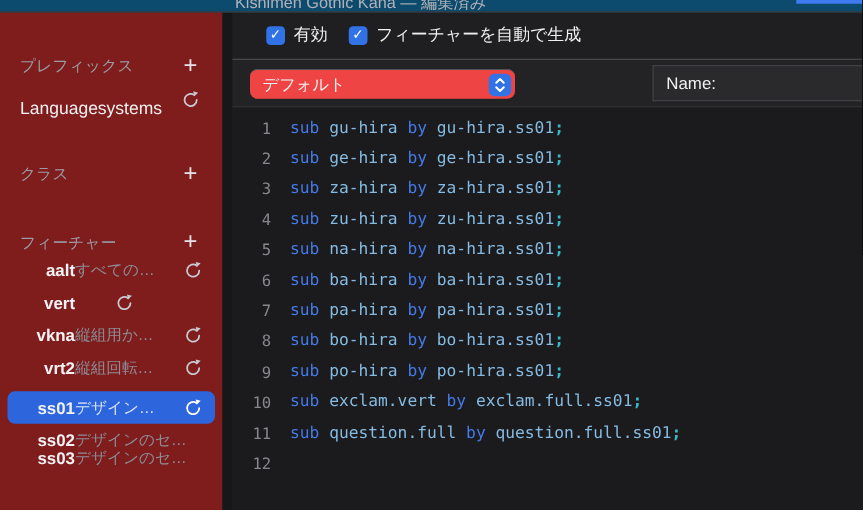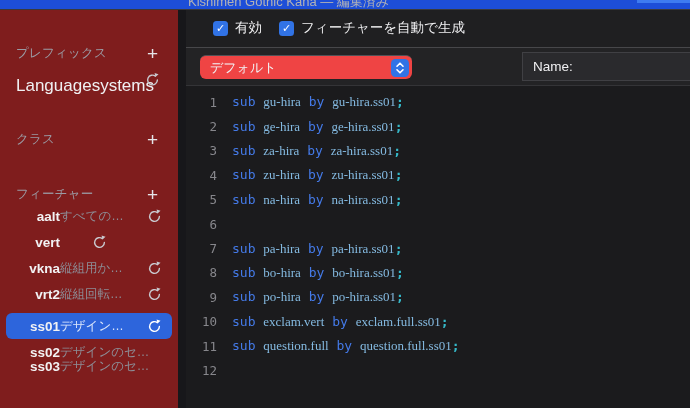--- a/index.html
+++ b/index.html
@@ -6,40 +6,40 @@
   .window{
     position:relative;width:690px;height:408px;overflow:hidden;
     background:#202023;
     font-family:"Liberation Sans","DejaVu Sans",sans-serif;
     -webkit-font-smoothing:antialiased;
     color:#e8e8ea;
   }
   
   .titlebar{
     position:absolute;left:0;top:0;width:690px;height:9px;
-    background:#1d4ed8;border-bottom:1px solid #3a3a3c;overflow:hidden;z-index:5;
+    background:#0c4a6e;border-bottom:1px solid #3a3a3c;overflow:hidden;z-index:5;
   }
   .titlebar .title{
     position:absolute;left:188px;top:-7px;font-size:13px;color:#b2b2b6;white-space:nowrap;
   }
   .blue-strip{
     position:absolute;right:0;top:0;width:53px;height:3px;background:#3e7bf0;z-index:6;
   }
   
   .sidebar{
     position:absolute;left:0;top:9px;width:178px;height:399px;
     background:#7f1d1d;font-size:13px;
   }
   .side-row{position:absolute;left:0;width:178px;height:26px;display:flex;align-items:center;}
   .side-label{margin-left:16px;color:#9b9ba4;font-size:12.5px;letter-spacing:.2px;}
   .plus{
     position:absolute;right:20px;top:50%;transform:translateY(-50%);
     color:#e4e4e8;font-size:19px;font-weight:300;line-height:1;
   }
-  .side-item-name{margin-left:16px;color:#f0f0f2;font-size:17px;margin-top:12px;}
+  .side-item-name{margin-left:16px;color:#f0f0f2;font-size:14px;margin-top:12px;}
   .refresh{
     display:inline-flex;width:15px;height:15px;color:#c9c9cf;flex:0 0 auto;
   }
   .refresh svg{width:15px;height:15px;}
   .side-row .refresh{position:absolute;right:18px;top:50%;transform:translateY(-50%);}
   .feat-row{
     position:absolute;left:6px;width:166px;height:26px;display:flex;align-items:center;
     border-radius:6px;
   }
   .feat-row.selected{background:#2d65dc;}
@@ -86,21 +86,21 @@
   
   .code{
     position:absolute;left:0;top:77px;width:504px;height:322px;background:#1b1b1d;
     font-family:"DejaVu Sans Mono","Liberation Mono",monospace;font-size:13px;
     padding-top:4px;box-sizing:border-box;overflow:hidden;
   }
   .code-line{height:24.4px;display:flex;align-items:center;white-space:pre;}
   .lnum{width:31px;text-align:right;color:#87878c;font-size:12.5px;flex:0 0 auto;}
   .ltext{margin-left:15px;}
   .tok-kw{color:#447ae8;font-weight:400;}
-  .tok-name{color:#85bbe2;font-family:Liberation Serif, serif;}
+  .tok-name{color:#85bbe2;}
   .tok-semi{color:#35b9c9;font-weight:700;}
 </style>
 </head>
 <body>
 
 <div class="window">
 
   <div class="titlebar">
     <span class="title">Kishimen Gothic Kana — 編集済み</span>
   </div>
@@ -227,21 +227,21 @@
       </div>
     </div>
 
     <div class="code">
       <div id="code-lines">
           <div class="code-line"><span class="lnum">1</span><span class="ltext"><span class="tok-kw">sub</span><span> </span><span class="tok-name">gu-hira</span><span> </span><span class="tok-kw">by</span><span> </span><span class="tok-name">gu-hira.ss01</span><span class="tok-semi">;</span></span></div>
           <div class="code-line"><span class="lnum">2</span><span class="ltext"><span class="tok-kw">sub</span><span> </span><span class="tok-name">ge-hira</span><span> </span><span class="tok-kw">by</span><span> </span><span class="tok-name">ge-hira.ss01</span><span class="tok-semi">;</span></span></div>
           <div class="code-line"><span class="lnum">3</span><span class="ltext"><span class="tok-kw">sub</span><span> </span><span class="tok-name">za-hira</span><span> </span><span class="tok-kw">by</span><span> </span><span class="tok-name">za-hira.ss01</span><span class="tok-semi">;</span></span></div>
           <div class="code-line"><span class="lnum">4</span><span class="ltext"><span class="tok-kw">sub</span><span> </span><span class="tok-name">zu-hira</span><span> </span><span class="tok-kw">by</span><span> </span><span class="tok-name">zu-hira.ss01</span><span class="tok-semi">;</span></span></div>
           <div class="code-line"><span class="lnum">5</span><span class="ltext"><span class="tok-kw">sub</span><span> </span><span class="tok-name">na-hira</span><span> </span><span class="tok-kw">by</span><span> </span><span class="tok-name">na-hira.ss01</span><span class="tok-semi">;</span></span></div>
-          <div class="code-line"><span class="lnum">6</span></div>
+          <div class="code-line"><span class="lnum">6</span><span class="ltext"><span class="tok-kw">sub</span><span> </span><span class="tok-name">ba-hira</span><span> </span><span class="tok-kw">by</span><span> </span><span class="tok-name">ba-hira.ss01</span><span class="tok-semi">;</span></span></div>
           <div class="code-line"><span class="lnum">7</span><span class="ltext"><span class="tok-kw">sub</span><span> </span><span class="tok-name">pa-hira</span><span> </span><span class="tok-kw">by</span><span> </span><span class="tok-name">pa-hira.ss01</span><span class="tok-semi">;</span></span></div>
           <div class="code-line"><span class="lnum">8</span><span class="ltext"><span class="tok-kw">sub</span><span> </span><span class="tok-name">bo-hira</span><span> </span><span class="tok-kw">by</span><span> </span><span class="tok-name">bo-hira.ss01</span><span class="tok-semi">;</span></span></div>
           <div class="code-line"><span class="lnum">9</span><span class="ltext"><span class="tok-kw">sub</span><span> </span><span class="tok-name">po-hira</span><span> </span><span class="tok-kw">by</span><span> </span><span class="tok-name">po-hira.ss01</span><span class="tok-semi">;</span></span></div>
           <div class="code-line"><span class="lnum">10</span><span class="ltext"><span class="tok-kw">sub</span><span> </span><span class="tok-name">exclam.vert</span><span> </span><span class="tok-kw">by</span><span> </span><span class="tok-name">exclam.full.ss01</span><span class="tok-semi">;</span></span></div>
           <div class="code-line"><span class="lnum">11</span><span class="ltext"><span class="tok-kw">sub</span><span> </span><span class="tok-name">question.full</span><span> </span><span class="tok-kw">by</span><span> </span><span class="tok-name">question.full.ss01</span><span class="tok-semi">;</span></span></div>
           <div class="code-line"><span class="lnum">12</span><span class="ltext"></span></div>
         </div>
     </div>
   </div>
 </div>

